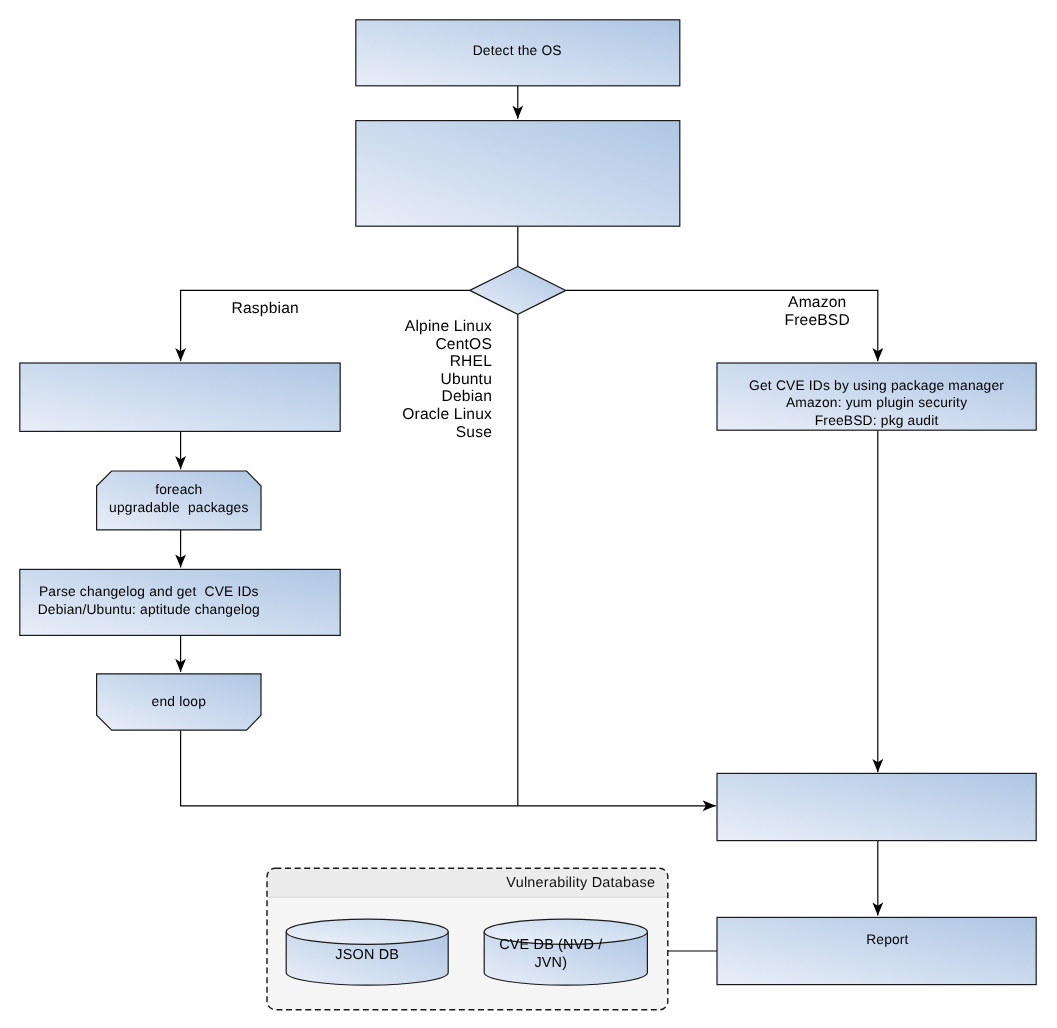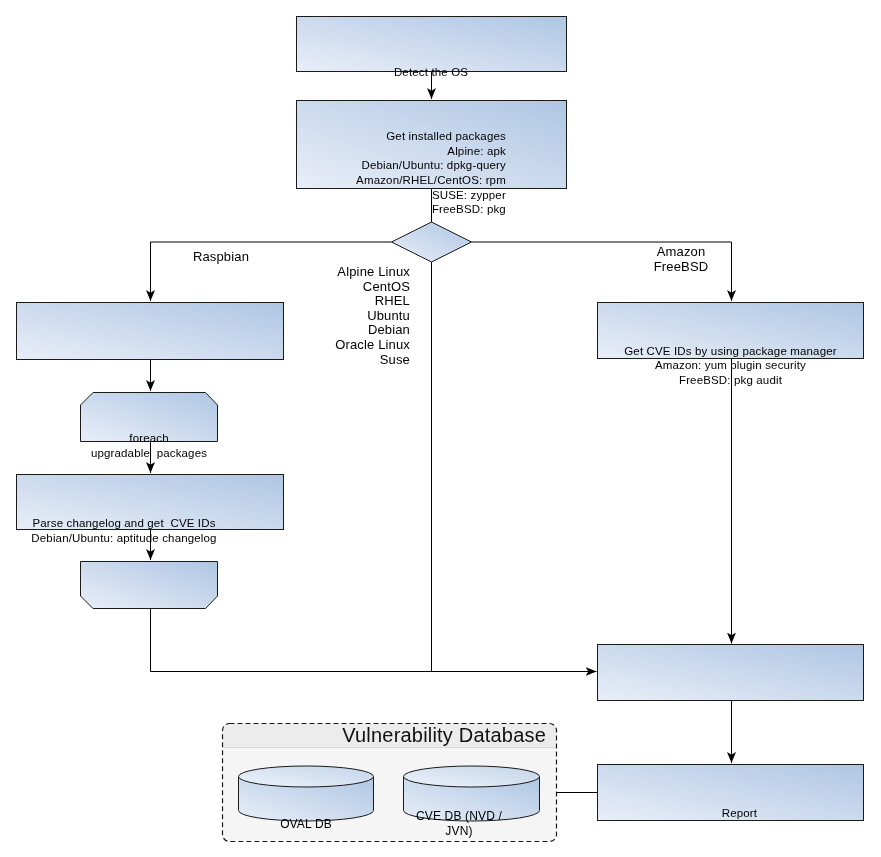--- a/index.html
+++ b/index.html
@@ -4,32 +4,32 @@
 <style>
   html,body{margin:0;padding:0;background:#ffffff;}
   .canvas{
     position:relative;width:881px;height:857px;background:#ffffff;
     font-family:"Liberation Sans","DejaVu Sans",sans-serif;color:#000;overflow:hidden;
   }
   svg.layer{position:absolute;left:0;top:0;display:block;}
   .node-txt{
     position:absolute;display:flex;align-items:center;justify-content:center;
     text-align:center;font-size:11.5px;line-height:14.6px;white-space:pre-wrap;
-    letter-spacing:0.15px;color:#000;pointer-events:none;margin-top:29px;
+    letter-spacing:0.15px;color:#000;pointer-events:none;
   }
   .right-block{display:inline-block;text-align:right;white-space:pre-wrap;}
   .edge-lbl{
     position:absolute;font-size:13px;line-height:14.6px;white-space:pre-wrap;
     letter-spacing:0.15px;color:#000;pointer-events:none;
   }
   .center{text-align:center;}
   .right{text-align:right;}
   .group-title{
     position:absolute;left:222px;top:724px;width:324px;height:23px;line-height:23px;
-    text-align:right;font-size:20px;letter-spacing:0.2px;color:#111;pointer-events:none;
+    text-align:right;font-size:12px;letter-spacing:0.2px;color:#111;pointer-events:none;
   }
   .cyl-txt{font-size:12px;}
 </style>
 </head>
 <body>
 
 <div class="canvas">
 
   <svg class="layer" width="881" height="857" viewBox="0 0 881 857">
     <defs>
@@ -79,45 +79,38 @@
     <rect x="597.5" y="764.5" width="266" height="56" fill="url(#bg)" stroke="#1a1a1a"></rect>
 
     <path d="M238.5,776.5 L238.5,810.5 A67.5,10.5 0 0 0 373.5,810.5 L373.5,776.5" fill="url(#bg)" stroke="#1a1a1a"></path>
     <ellipse cx="306" cy="776.5" rx="67.5" ry="10.5" fill="url(#bgLight)" stroke="#1a1a1a"></ellipse>
     <path d="M403.5,776.5 L403.5,810.5 A68,10.5 0 0 0 539.5,810.5 L539.5,776.5" fill="url(#bg)" stroke="#1a1a1a"></path>
     <ellipse cx="471.5" cy="776.5" rx="68" ry="10.5" fill="url(#bgLight)" stroke="#1a1a1a"></ellipse>
   </svg>
 
   <div class="node-txt" style="left:296px;top:16px;width:270px;height:55px;">Detect the OS</div>
 
-  <div class="node-txt" style="left:296px;top:100px;width:270px;height:88px;">
-    <span class="right-block">Get installed packages
-Alpine: apk
-Debian/Ubuntu: dpkg-query
-Amazon/RHEL/CentOS: rpm
-SUSE: zypper
-FreeBSD: pkg</span>
-  </div>
 
 
   <div class="node-txt" style="left:80px;top:392px;width:138px;height:50px;">foreach
 upgradable  packages</div>
 
   <div class="node-txt" style="left:16px;top:474px;width:216px;height:56px;">Parse changelog and get  CVE IDs
 Debian/Ubuntu: aptitude changelog</div>
 
+  <div class="node-txt" style="left:80px;top:561px;width:138px;height:48px;">end loop</div>
 
   <div class="node-txt" style="left:597px;top:302px;width:267px;height:69px;">Get CVE IDs by using package manager
 Amazon: yum plugin security
 FreeBSD: pkg audit</div>
 
 
   <div class="node-txt" style="left:597px;top:756px;width:285px;height:57px;">Report</div>
 
-  <div class="node-txt cyl-txt" style="left:238px;top:780px;width:136px;height:30px;">OVAL DB</div>
+  <div class="node-txt cyl-txt" style="left:238px;top:780px;width:136px;height:30px;">JSON DB</div>
 
   <div class="node-txt cyl-txt" style="left:403px;top:780px;width:112px;height:30px;">CVE DB (NVD / JVN)</div>
 
   <div class="edge-lbl center" style="left:171px;top:250px;width:100px;">Raspbian</div>
 
   <div class="edge-lbl center" style="left:631px;top:245px;width:100px;">Amazon
 FreeBSD</div>
 
   <div class="edge-lbl right" style="left:300px;top:265px;width:110px;">Alpine Linux
 CentOS

